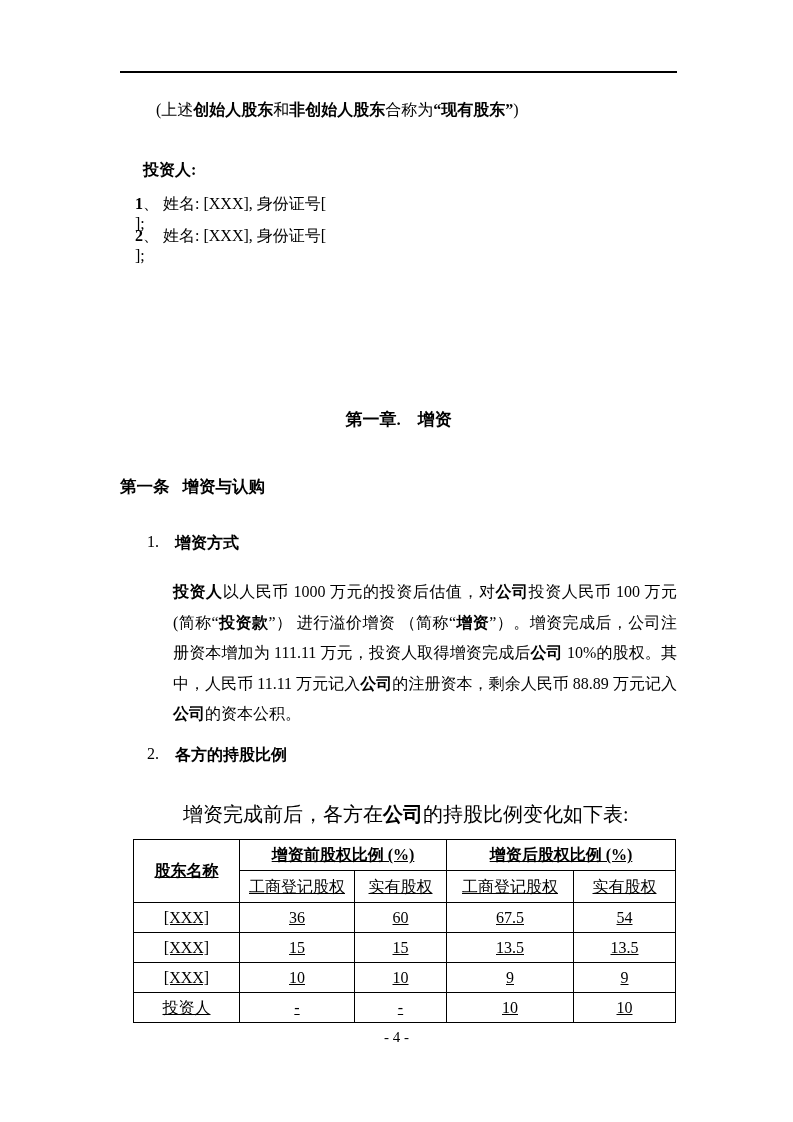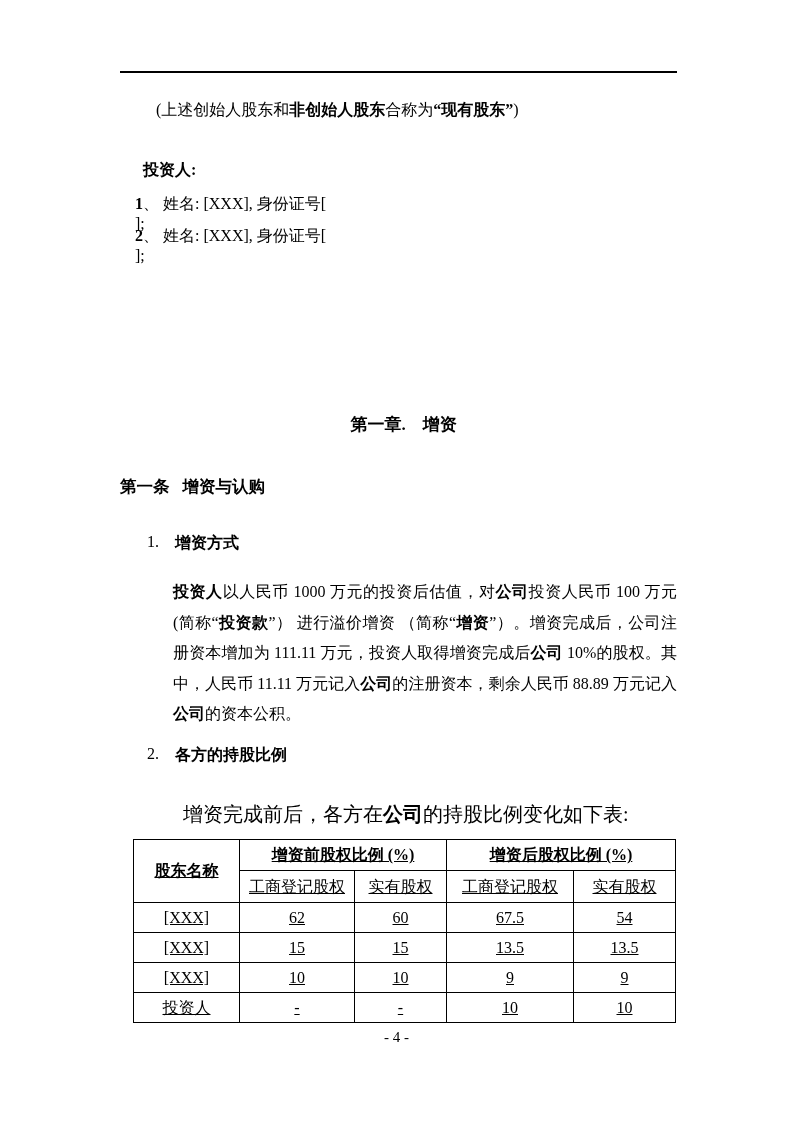--- a/index.html
+++ b/index.html
@@ -19,21 +19,21 @@
   .investor-heading{position:absolute;left:143px;top:160px;margin:0;font-size:16px;font-weight:bold;}
   .inv-item{
     position:absolute;left:135px;width:513px;margin:0;font-size:16px;
     display:flex;justify-content:space-between;align-items:baseline;flex-direction:column;
   }
   .inv-item .num{font-weight:bold;}
   #inv-item-1{top:194px;}
   #inv-item-2{top:226px;}
   .para{margin:0;font-size:16px;text-align:justify;}
   .para1{position:absolute;left:120px;top:286px;width:557px;line-height:34px;text-indent:34px;}
-  .chapter{position:absolute;left:120px;top:408px;width:557px;margin:5px;
+  .chapter{position:absolute;left:120px;top:408px;width:557px;margin:0;
     text-align:center;font-size:17px;font-weight:bold;}
   .article{position:absolute;left:120px;top:476px;margin:0;font-size:16.5px;font-weight:bold;
     display:flex;gap:13px;}
   .list-item{position:absolute;left:147px;margin:0;font-size:16px;display:flex;gap:16px;}
   .list-item .li-title{font-weight:bold;}
   #list-item-1{top:533px;}
   #list-item-2{top:745px;}
   .para2{position:absolute;left:173px;top:577px;width:504px;line-height:30.5px;}
   .table-intro{position:absolute;left:183px;top:801px;margin:0;font-size:20px;white-space:nowrap;text-align:right;}
   table.shareholding{
@@ -54,21 +54,21 @@
   .footer{position:absolute;left:0;top:1029px;width:793px;margin:0;
     text-align:center;font-size:15px;}
 </style>
 </head>
 <body>
 
 <div class="page">
 
   <div class="header-rule"></div>
 
-  <p class="note"><span>(上述</span><span style="font-weight: normal;">创始人股东</span><span>和</span><span style="font-weight: bold;">非创始人股东</span><span>合称为</span><span style="font-weight: bold;">“现有股东”</span><span>)</span></p>
+  <p class="note"><span>(上述</span><span style="font-weight: bold;">创始人股东</span><span>和</span><span style="font-weight: bold;">非创始人股东</span><span>合称为</span><span style="font-weight: bold;">“现有股东”</span><span>)</span></p>
 
   <p class="investor-heading">投资人:</p>
 
   <div class="inv-item" id="inv-item-1">
     <span><span class="num">1</span><span>、 姓名: [XXX], 身份证号[</span></span>
     <span>];</span>
   </div>
 
   <div class="inv-item" id="inv-item-2">
     <span><span class="num">2</span><span>、 姓名: [XXX], 身份证号[</span></span>
@@ -112,21 +112,21 @@
         <th colspan="2">增资后股权比例 (%)</th>
       </tr>
       <tr class="hrow2">
         <td class="subhead">工商登记股权</td>
         <td class="subhead">实有股权</td>
         <td class="subhead">工商登记股权</td>
         <td class="subhead">实有股权</td>
       </tr>
       <tr class="drow">
         <td>[XXX]</td>
-        <td>62</td>
+        <td>36</td>
         <td>60</td>
         <td>67.5</td>
         <td>54</td>
       </tr>
       <tr class="drow">
         <td>[XXX]</td>
         <td>15</td>
         <td>15</td>
         <td>13.5</td>
         <td>13.5</td>

